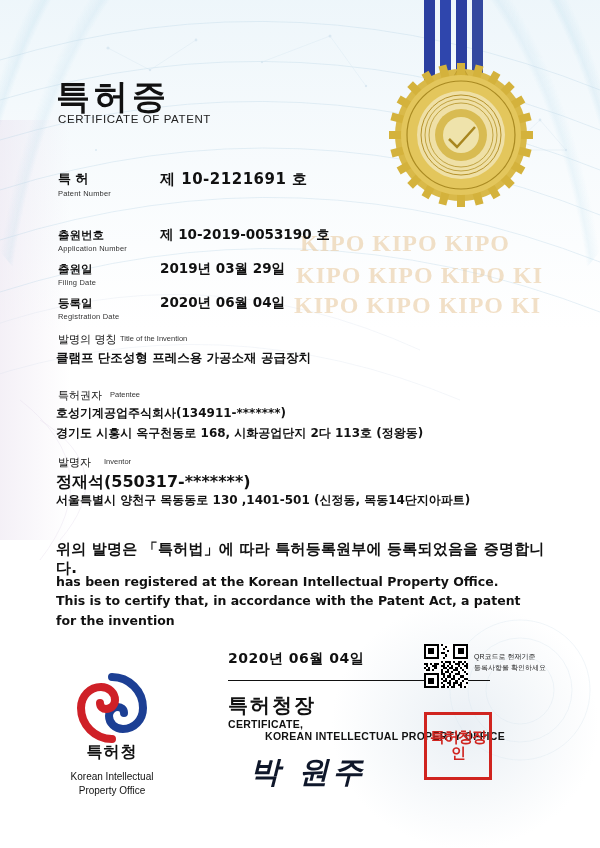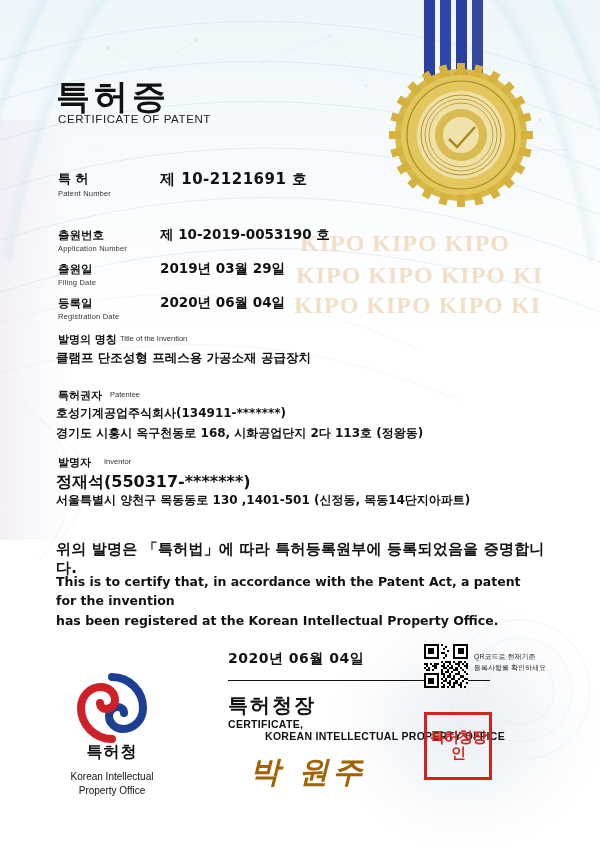--- a/index.html
+++ b/index.html
@@ -46,40 +46,40 @@
       font-family:"DejaVu Sans",sans-serif;letter-spacing:4px;}
   .title-en{position:absolute;left:58px;top:113px;font-size:11.5px;color:#222;letter-spacing:.6px;}
 
   
   .field{position:absolute;}
   .lab-ko{font-size:13px;font-weight:bold;color:#111;font-family:"DejaVu Sans",sans-serif;}
   .lab-en{font-size:7.5px;color:#333;letter-spacing:.2px;margin-top:1px;}
   .val{position:absolute;font-size:13.5px;color:#111;font-weight:bold;font-family:"DejaVu Sans",sans-serif;}
   .val.sp{letter-spacing:.5px;}
 
-  .inline-lab{position:absolute;font-size:11px;font-weight:bold;color:#111;font-family:"DejaVu Sans",sans-serif;}
+  .inline-lab{position:absolute;font-size:11px;font-weight:normal;color:#111;font-family:"DejaVu Sans",sans-serif;}
   .inline-en{position:absolute;font-size:7.5px;color:#333;}
 
   .body-line{position:absolute;font-size:12.5px;color:#111;font-family:"DejaVu Sans",sans-serif;}
   .body-line.b{font-weight:bold;}
 
   .cert-ko{position:absolute;left:56px;top:540px;width:500px;font-size:15px;font-weight:bold;color:#111;
         font-family:"DejaVu Sans",sans-serif;letter-spacing:.2px;}
   .cert-en{position:absolute;left:56px;top:572px;width:470px;font-size:12.5px;font-weight:bold;color:#111;
         line-height:1.55;font-family:"DejaVu Sans",sans-serif;}
 
   .date-line{position:absolute;left:228px;top:650px;font-size:14px;font-weight:bold;color:#111;
         font-family:"DejaVu Sans",sans-serif;letter-spacing:.5px;}
 
   .sig-rule{position:absolute;left:228px;top:680px;width:262px;height:1px;background:#111;}
   .sig-ko{position:absolute;left:228px;top:692px;font-size:20px;font-weight:bold;color:#111;
         font-family:"DejaVu Sans",sans-serif;letter-spacing:2px;}
   .sig-en1{position:absolute;left:228px;top:718px;font-size:10.5px;font-weight:bold;color:#111;letter-spacing:.3px;}
   .sig-en2{position:absolute;left:228px;top:730px;font-size:10.5px;font-weight:bold;color:#111;letter-spacing:.3px;margin-left:37px;}
-  .handsign{position:absolute;left:250px;top:752px;font-size:30px;color:#a16207;
+  .handsign{position:absolute;left:250px;top:752px;font-size:30px;color:#0f172a;
         font-family:"DejaVu Sans",sans-serif;font-weight:bold;font-style:italic;letter-spacing:4px;}
 
   
   .stamp{position:absolute;left:424px;top:712px;width:62px;height:62px;border:3px solid #d0241f;
         display:flex;align-items:center;justify-content:center;}
   .stamp-inner{color:#d0241f;font-size:15px;font-weight:bold;line-height:1.05;text-align:center;
         font-family:"DejaVu Sans",sans-serif;letter-spacing:-1px;}
 
   
   .emblem{position:absolute;left:76px;top:672px;width:72px;height:72px;}
@@ -250,22 +250,22 @@
   <div class="body-line b" style="left:56px;top:405px;font-size:12px;">호성기계공업주식회사(134911-*******)</div>
   <div class="body-line b" style="left:56px;top:425px;font-size:12px;">경기도 시흥시 옥구천동로 168, 시화공업단지 2다 113호 (정왕동)</div>
 
   <div class="inline-lab" style="left:58px;top:455px;">발명자</div>
   <div class="inline-en" style="left:104px;top:457px;">Inventor</div>
   <div class="body-line b" style="left:56px;top:472px;font-size:16px;">정재석(550317-*******)</div>
   <div class="body-line b" style="left:56px;top:492px;font-size:12px;">서울특별시 양천구 목동동로 130 ,1401-501 (신정동, 목동14단지아파트)</div>
 
   <div class="cert-ko">위의 발명은 「특허법」에 따라 특허등록원부에 등록되었음을 증명합니다.</div>
   <div class="cert-en">
+    <div>has been registered at the Korean Intellectual Property Office.</div>
     <div>This is to certify that, in accordance with the Patent Act, a patent for the invention</div>
-    <div>has been registered at the Korean Intellectual Property Office.</div>
   </div>
 
   <div class="date-line">2020년  06월  04일</div>
 
   <div class="sig-rule"></div>
   <div class="sig-ko">특허청장</div>
   <div class="sig-en1">CERTIFICATE,</div>
   <div class="sig-en2">KOREAN INTELLECTUAL PROPERTY OFFICE</div>
   <div class="handsign">박 원주</div>
 

